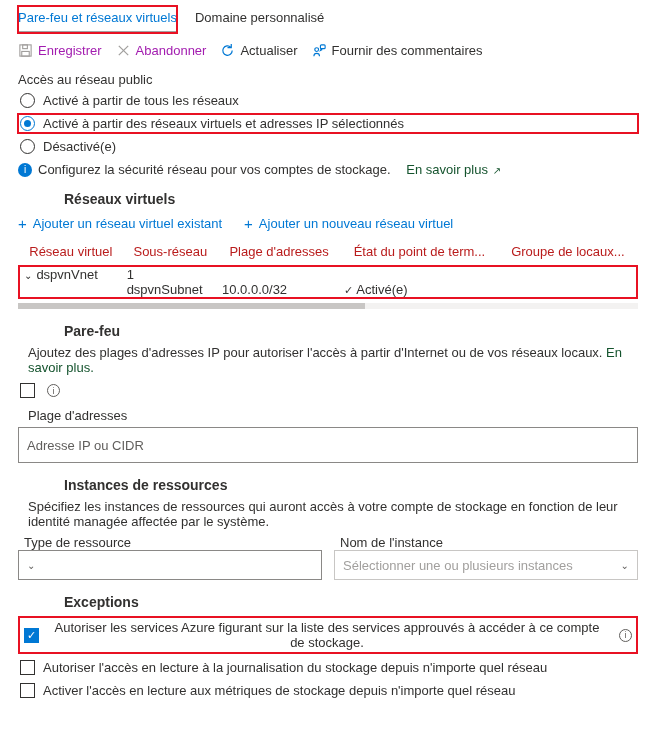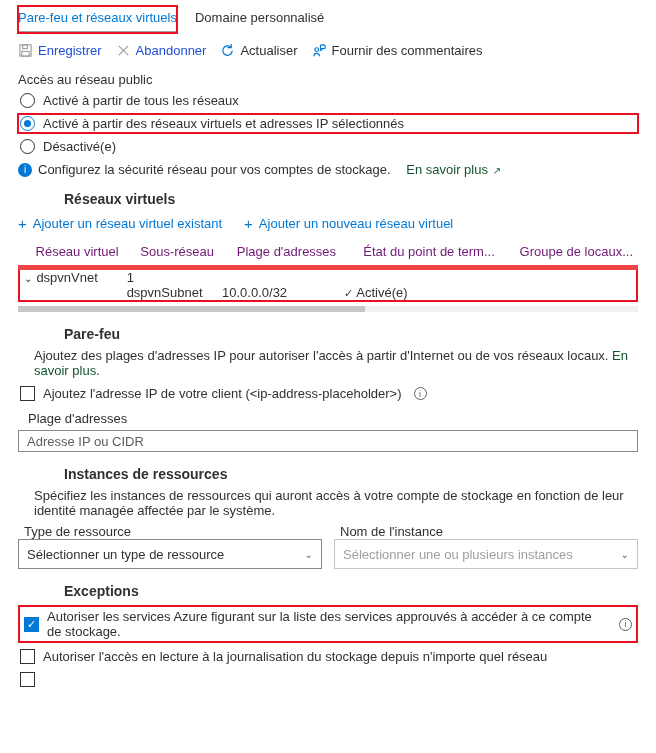--- a/index.html
+++ b/index.html
@@ -3,45 +3,45 @@
 <meta charset="utf-8">
 <style>
   * { box-sizing: border-box; margin: 0; padding: 0; font-family: "Segoe UI", sans-serif; }
   body { background: #fff; color: #323130; font-size: 13px; width: 656px; padding: 6px 18px 12px 18px; }
   .tabs { display: flex; gap: 18px; margin-bottom: 10px; }
   .tab { padding: 4px 0 6px 0; cursor: pointer; }
   .tab.active { color: #0078d4; border-bottom: 2px solid #a3a3a3; }
   .hl-red { outline: 2px solid #e81123; outline-offset: -1px; }
   .toolbar { display: flex; align-items: center; gap: 14px; margin: 6px 0 14px 0; font-size: 13px; }
   .toolbar .btn { display: flex; align-items: center; gap: 5px; cursor: pointer; }
-  .muted { color: #1d4ed8; }
+  .muted { color: #a21caf; }
   .section-title { font-weight: 600; margin: 14px 0 6px 0; font-size: 14px; padding-left: 46px; }
-  .radio-row, .check-row { display: flex; align-items: center; gap: 8px; margin: 4px 0; padding: 2px 2px; }
+  .radio-row, .check-row { display: flex; align-items: center; gap: 8px; margin: 4px 0; padding: 2px 2px; text-align: center; }
   .radio { width: 15px; height: 15px; border: 1px solid #323130; border-radius: 50%; display: inline-flex; align-items: center; justify-content: center; flex-shrink:0;}
   .radio.sel { border-color: #0078d4; }
   .radio.sel::after { content: ""; width: 7px; height: 7px; border-radius: 50%; background: #0078d4; }
   .checkbox { width: 15px; height: 15px; border: 1px solid #323130; display: inline-flex; align-items: center; justify-content: center; flex-shrink:0;}
   .checkbox.sel { background: #0078d4; border-color: #0078d4; color: #fff; font-size: 11px; }
   .info-row { display: flex; align-items: center; gap: 6px; margin-top: 6px; }
   .info-icon { width: 14px; height: 14px; border-radius: 50%; background: #0078d4; color: #fff; display:inline-flex; align-items:center; justify-content:center; font-size:10px; flex-shrink:0;}
   .link { color: #14532d; cursor: pointer; }
   .add-row { display: flex; gap: 22px; margin: 8px 0 6px 0; }
   .add-btn { display: flex; align-items: center; gap: 6px; color: #0078d4; cursor: pointer; }
   .plus { font-size: 15px; font-weight: 400; }
   table { width: 100%; border-collapse: collapse; margin-top: 4px; font-size: 13px; }
-  th { text-align: right; font-weight: 400; color: #701a75; padding: 6px 4px; border-bottom: 5px solid #ef4444;}
+  th { text-align: center; font-weight: 400; color: #b91c1c; padding: 6px 4px; border-bottom: 1px solid #ef4444;}
   td { padding: 0 4px; }
   .vnet-group { border: 2px solid #e81123; }
   .chev { display:inline-block; margin-right:4px; font-size:10px;}
   .check { color:#3a3a3a; font-size:11px; margin-right:3px;}
   .scroll { height: 6px; background: #f3f2f1; margin-top:4px; position:relative;}
   .scroll::before{content:"";position:absolute;left:0;top:0;height:100%;width:56%;background:#c8c6c4;}
-  .desc { margin: 2px 0 6px 16px; }
+  .desc { margin: 2px 0 6px 10px; }
   .sublabel { margin: 8px 0 4px 10px; color:#323130; }
-  .input { width: 100%; border: 1px solid #8a8886; padding: 10px 8px; font-size: 13px; height:22px;}
+  .input { width: 100%; border: 1px solid #8a8886; padding: 10px 8px; font-size: 13px; height:36px;}
   .input::placeholder{color:#605e5c;}
   .selects { display: flex; gap: 12px; margin-top:6px;}
   .select-col { flex:1; }
   .select-label { padding-left:6px; }
   .select { border:1px solid #8a8886; height:30px; display:flex; align-items:center; justify-content:space-between; padding:0 8px; cursor:pointer;}
   .select.disabled{ color:#a19f9d; background:#fff; border-color:#c8c6c4; cursor:default;}
   .caret{font-size:10px;color:#605e5c;}
   .ext-icon{font-size:10px;margin-left:2px;}
   .info-dot{width:13px;height:13px;border:1px solid #605e5c;border-radius:50%;display:inline-flex;align-items:center;justify-content:center;font-size:9px;color:#605e5c;margin-left:4px;flex-shrink:0;}
   .excp-row{border:2px solid #e81123;padding:2px 4px;margin-bottom:2px;}
@@ -157,34 +157,32 @@
 </table>
 <div class="scroll"></div>
 
 
 <div class="section-title">Pare-feu</div>
 <div class="desc">
   <span>Ajoutez des plages d'adresses IP pour autoriser l'accès à partir d'Internet ou de vos réseaux locaux. </span><span class="link">En savoir plus.</span>
 </div>
 <div class="check-row">
   <span class="checkbox"></span>
-  <span>Ajoutez l'adresse IP de votre client (&lt;ip-address-placeholder&gt;)</span>
   <span class="info-dot">i</span>
 </div>
 <div class="sublabel">Plage d'adresses</div>
 <input class="input" placeholder="Adresse IP ou CIDR" style="">
 
 
 <div class="section-title">Instances de ressources</div>
 <div class="desc">Spécifiez les instances de ressources qui auront accès à votre compte de stockage en fonction de leur identité managée affectée par le système.</div>
 <div class="selects">
   <div class="select-col">
     <div class="select-label">Type de ressource</div>
     <div class="select">
-      <span>Sélectionner un type de ressource</span>
       <span class="caret">⌄</span>
     </div>
   </div>
   <div class="select-col">
     <div class="select-label">Nom de l'instance</div>
     <div class="select disabled">
       <span>Sélectionner une ou plusieurs instances</span>
       <span class="caret">⌄</span>
     </div>
   </div>
@@ -196,16 +194,17 @@
   <span class="checkbox sel">✓</span>
   <span>Autoriser les services Azure figurant sur la liste des services approuvés à accéder à ce compte de stockage.</span>
   <span class="info-dot">i</span>
 </div>
 <div class="check-row">
   <span class="checkbox"></span>
   <span>Autoriser l'accès en lecture à la journalisation du stockage depuis n'importe quel réseau</span>
 </div>
 <div class="check-row">
   <span class="checkbox"></span>
+  <span>Activer l'accès en lecture aux métriques de stockage depuis n'importe quel réseau</span>
 </div>
 
 
 
 
 </body></html>

